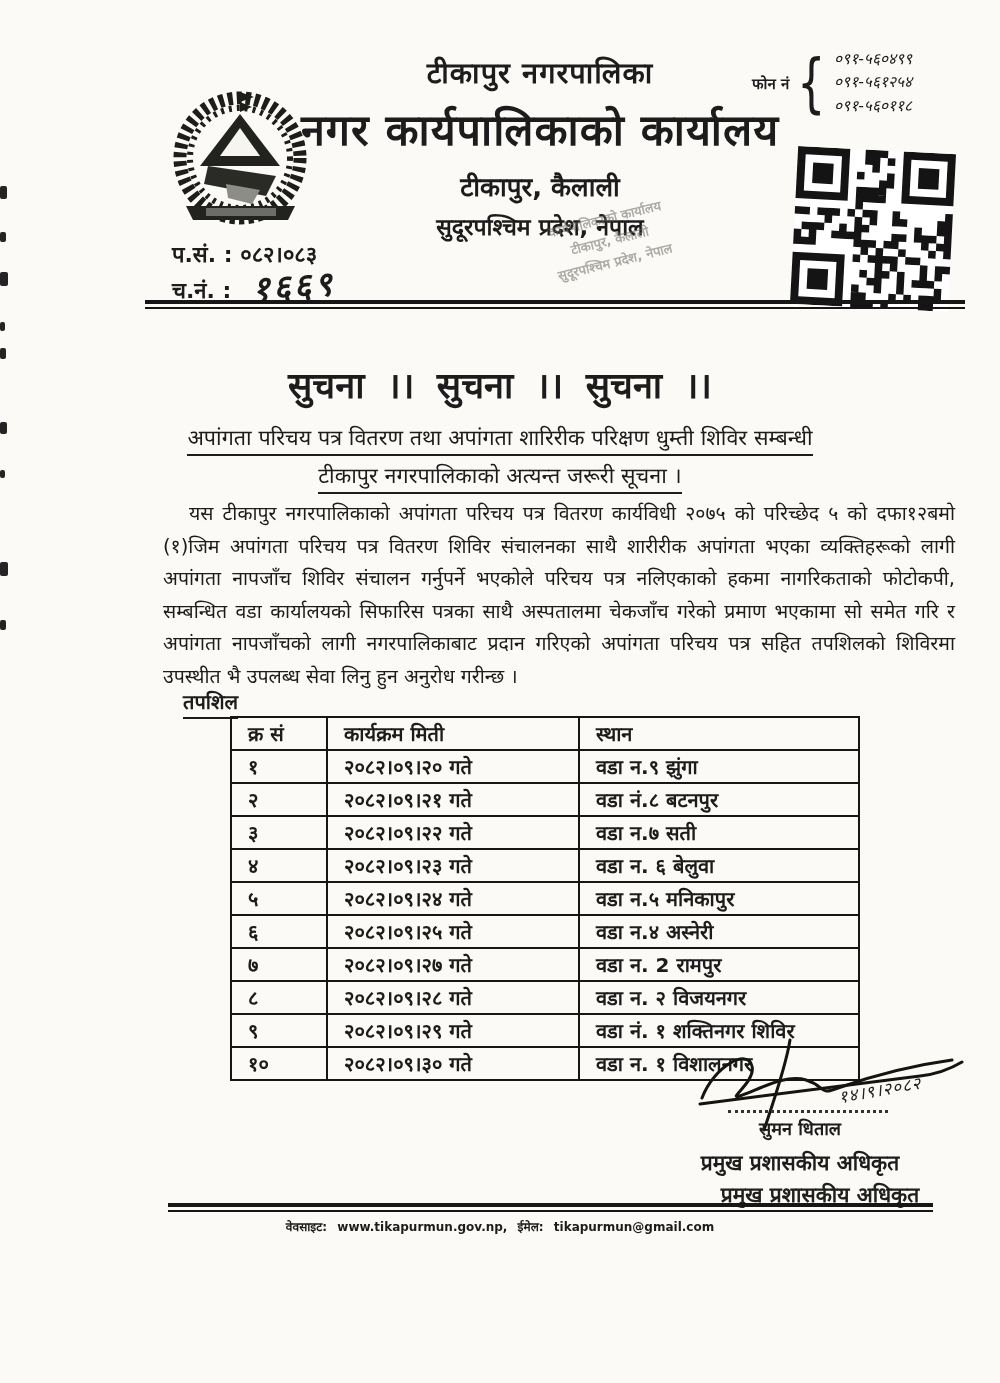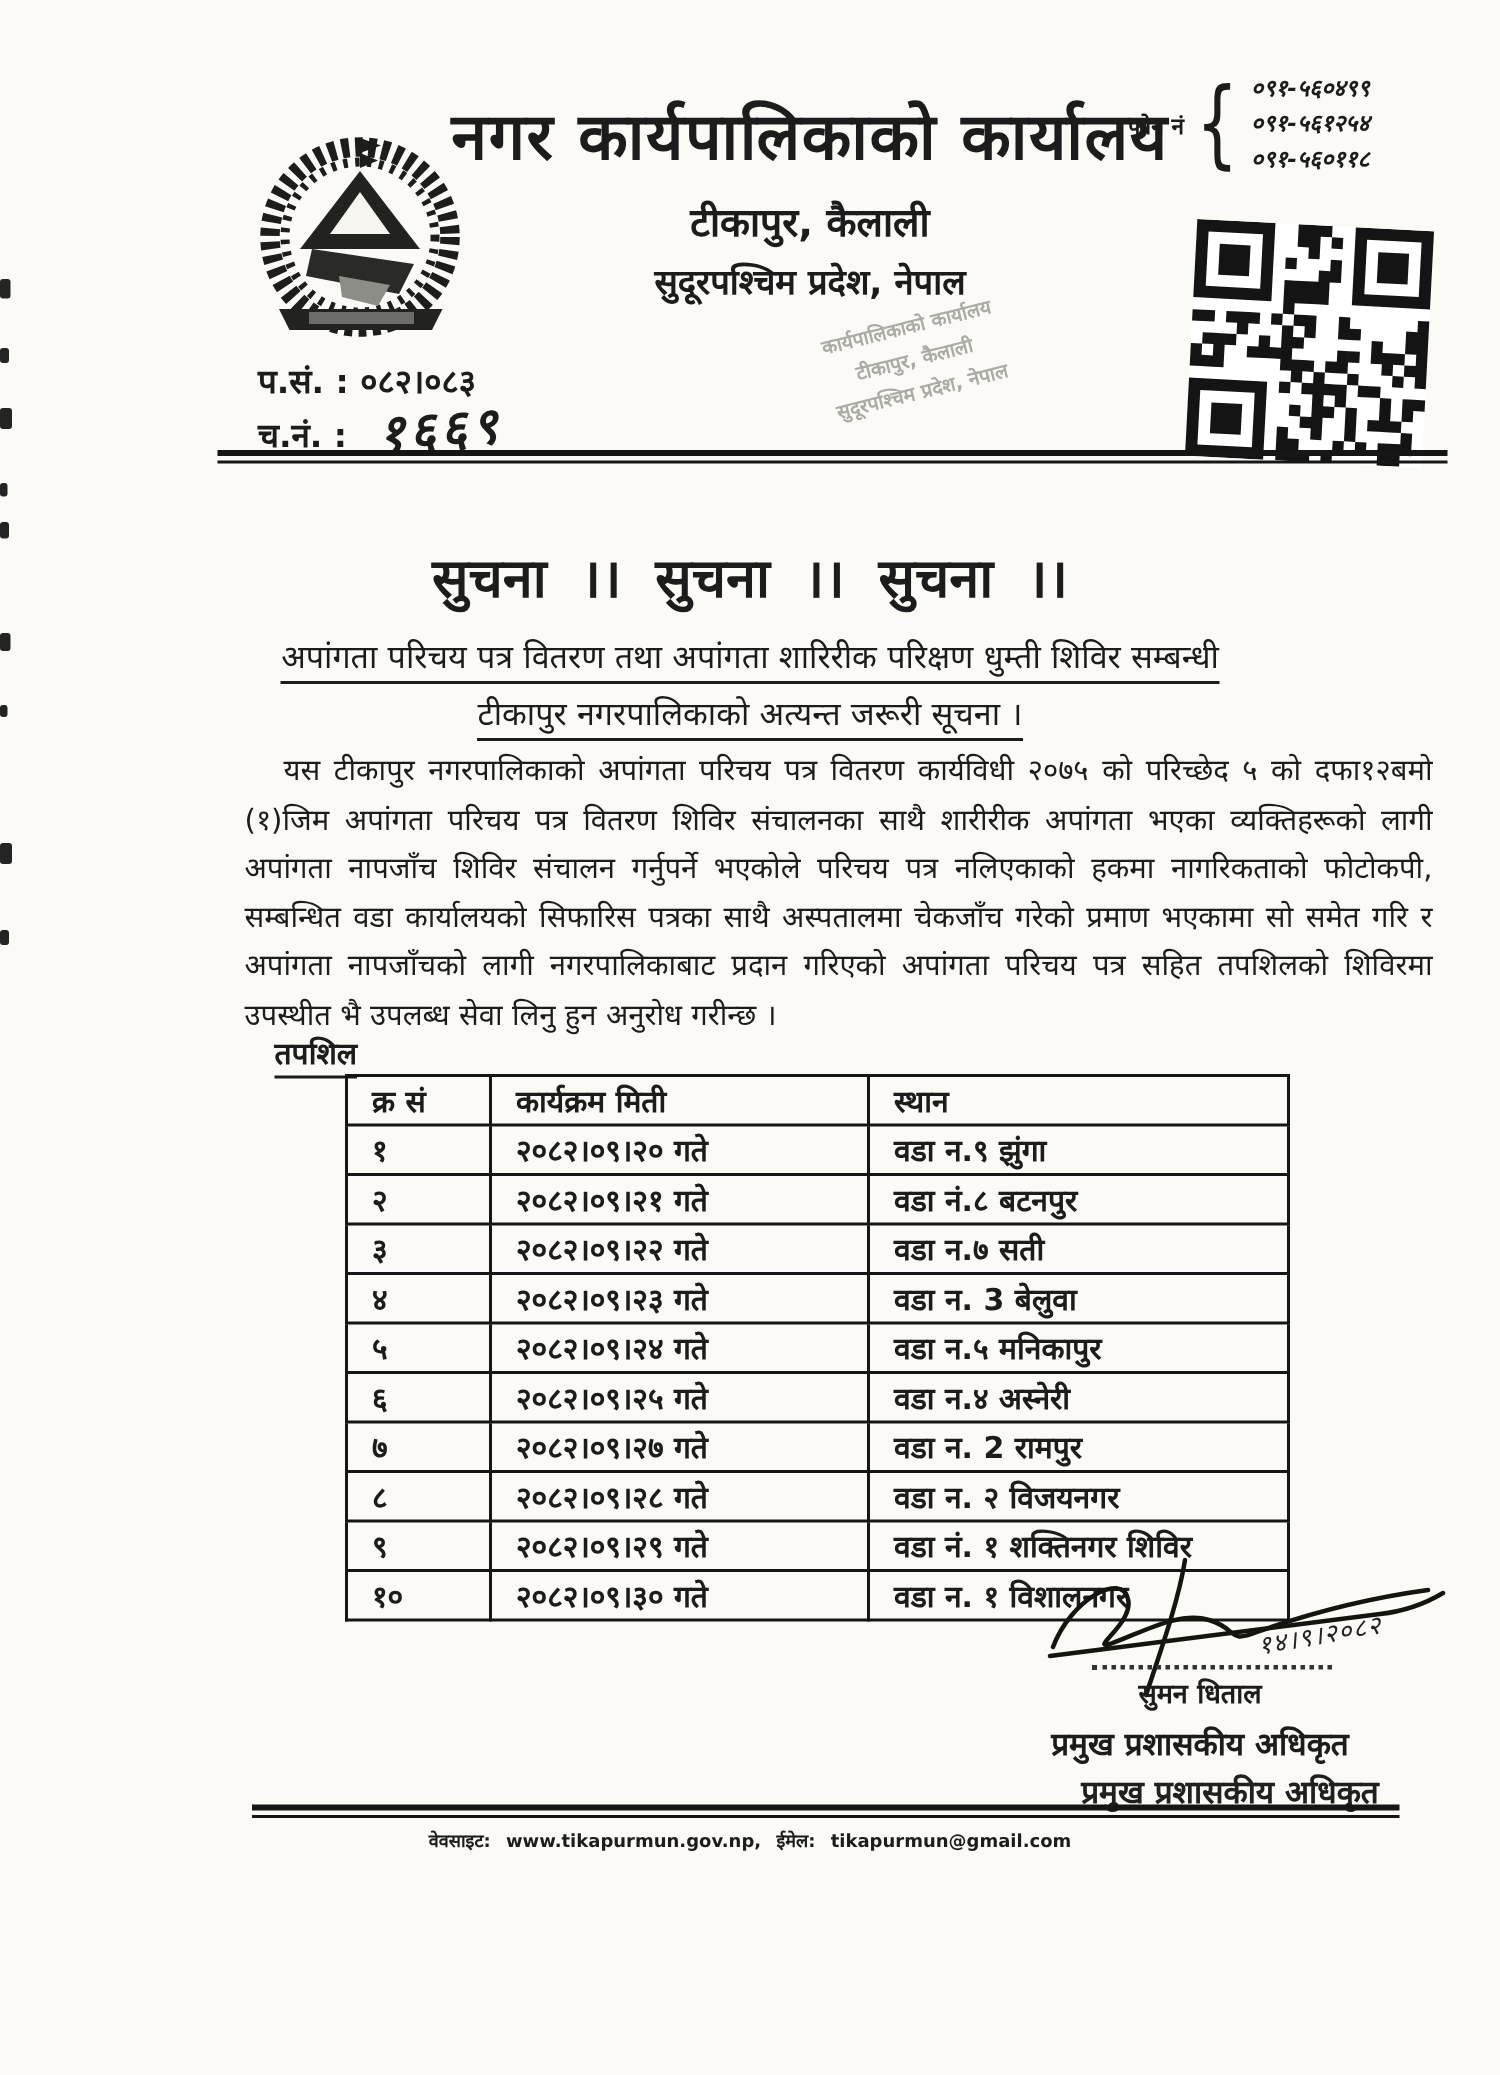--- a/index.html
+++ b/index.html
@@ -11,21 +11,21 @@
   .abs{position:absolute;}
   
   .hdr-center{left:250px;top:52px;width:580px;text-align:center;}
   .muni{font-size:29px;font-weight:700;letter-spacing:1px;}
   .office{font-size:43px;font-weight:700;margin-top:8px;letter-spacing:1px;}
   .place{font-size:26px;font-weight:700;margin-top:10px;}
   .region{font-size:23px;font-weight:700;margin-top:6px;}
   .phone-block{left:752px;top:48px;width:235px;display:flex;align-items:center;}
   .phone-label{font-size:15px;font-weight:700;white-space:nowrap;}
   .phone-brace{font-size:64px;font-weight:400;line-height:1;transform:scaleX(.7);margin:0 2px;}
-  .phone-list{font-size:15.5px;font-style:italic;font-weight:700;line-height:1.5;white-space:nowrap;text-align:right;}
+  .phone-list{font-size:15.5px;font-style:italic;font-weight:400;line-height:1.5;white-space:nowrap;text-align:right;}
   
   .emblem{left:148px;top:80px;width:185px;height:160px;}
   
   .stamp{left:485px;top:208px;width:250px;transform:rotate(-14deg);
     color:#6b6b66;opacity:.55;text-align:center;font-size:13px;line-height:1.7;
     font-weight:600;pointer-events:none;}
   
   .qr{left:793px;top:150px;width:160px;height:158px;transform:rotate(3deg);}
   
   .refline1{left:172px;top:238px;font-size:22px;font-weight:700;}
@@ -82,20 +82,21 @@
     <polygon points="92,34 132,86 52,86" fill="#22221f"></polygon>
     <polygon points="92,48 112,76 72,76" fill="#f6f5f0"></polygon>
     <polygon points="60,86 128,96 118,116 56,104" fill="#2a2a27"></polygon>
     <polygon points="78,104 112,110 104,124 80,118" fill="#8d8d88"></polygon>
     <path d="M92 34 L92 12 L106 17 L92 22 L104 27 L92 32 Z" fill="#1d1d1b"></path>
     <path d="M38 126 L147 126 L140 140 L45 140 Z" fill="#22221f"></path>
     <rect x="58" y="128" width="70" height="8" fill="#f6f5f0" opacity=".35"></rect>
   </svg>
 
   <div class="abs hdr-center">
+    <div class="muni">टीकापुर नगरपालिका</div>
     <div class="office">नगर कार्यपालिकाको कार्यालय</div>
     <div class="place">टीकापुर, कैलाली</div>
     <div class="region">सुदूरपश्चिम प्रदेश, नेपाल</div>
   </div>
 
   <div class="abs stamp">
     <div>कार्यपालिकाको कार्यालय</div>
     <div>टीकापुर, कैलाली</div>
     <div>सुदूरपश्चिम प्रदेश, नेपाल</div>
   </div>
@@ -177,21 +178,21 @@
           <td>वडा नं.८ बटनपुर</td>
         </tr>
       <tr>
           <td>३</td>
           <td>२०८२।०९।२२ गते</td>
           <td>वडा न.७ सती</td>
         </tr>
       <tr>
           <td>४</td>
           <td>२०८२।०९।२३ गते</td>
-          <td>वडा न. 3 बेलुवा</td>
+          <td>वडा न. ६ बेलुवा</td>
         </tr>
       <tr>
           <td>५</td>
           <td>२०८२।०९।२४ गते</td>
           <td>वडा न.५ मनिकापुर</td>
         </tr>
       <tr>
           <td>६</td>
           <td>२०८२।०९।२५ गते</td>
           <td>वडा न.४ अस्नेरी</td>

